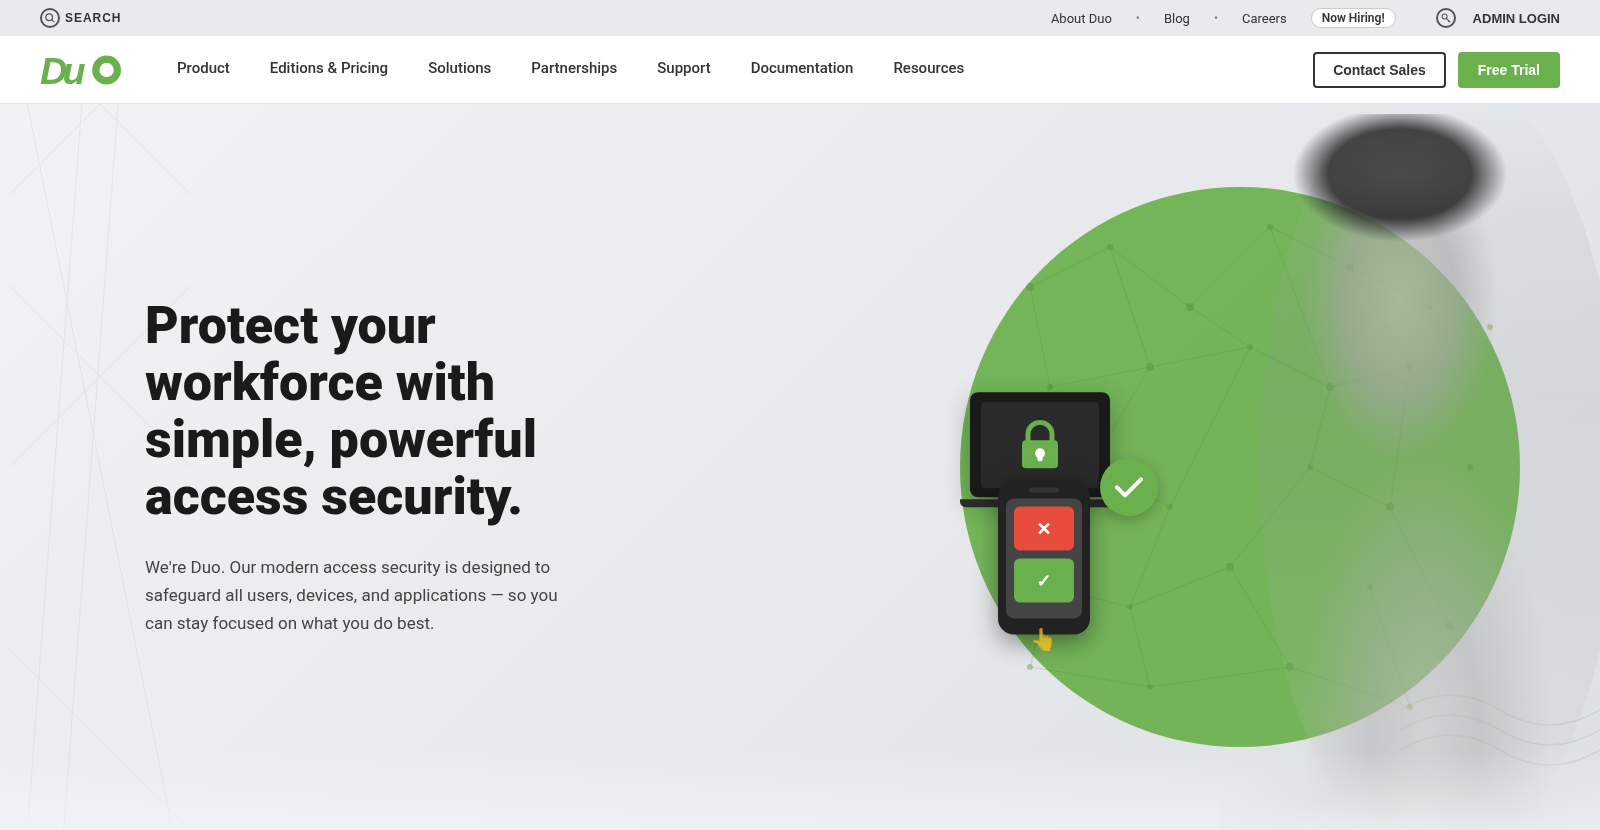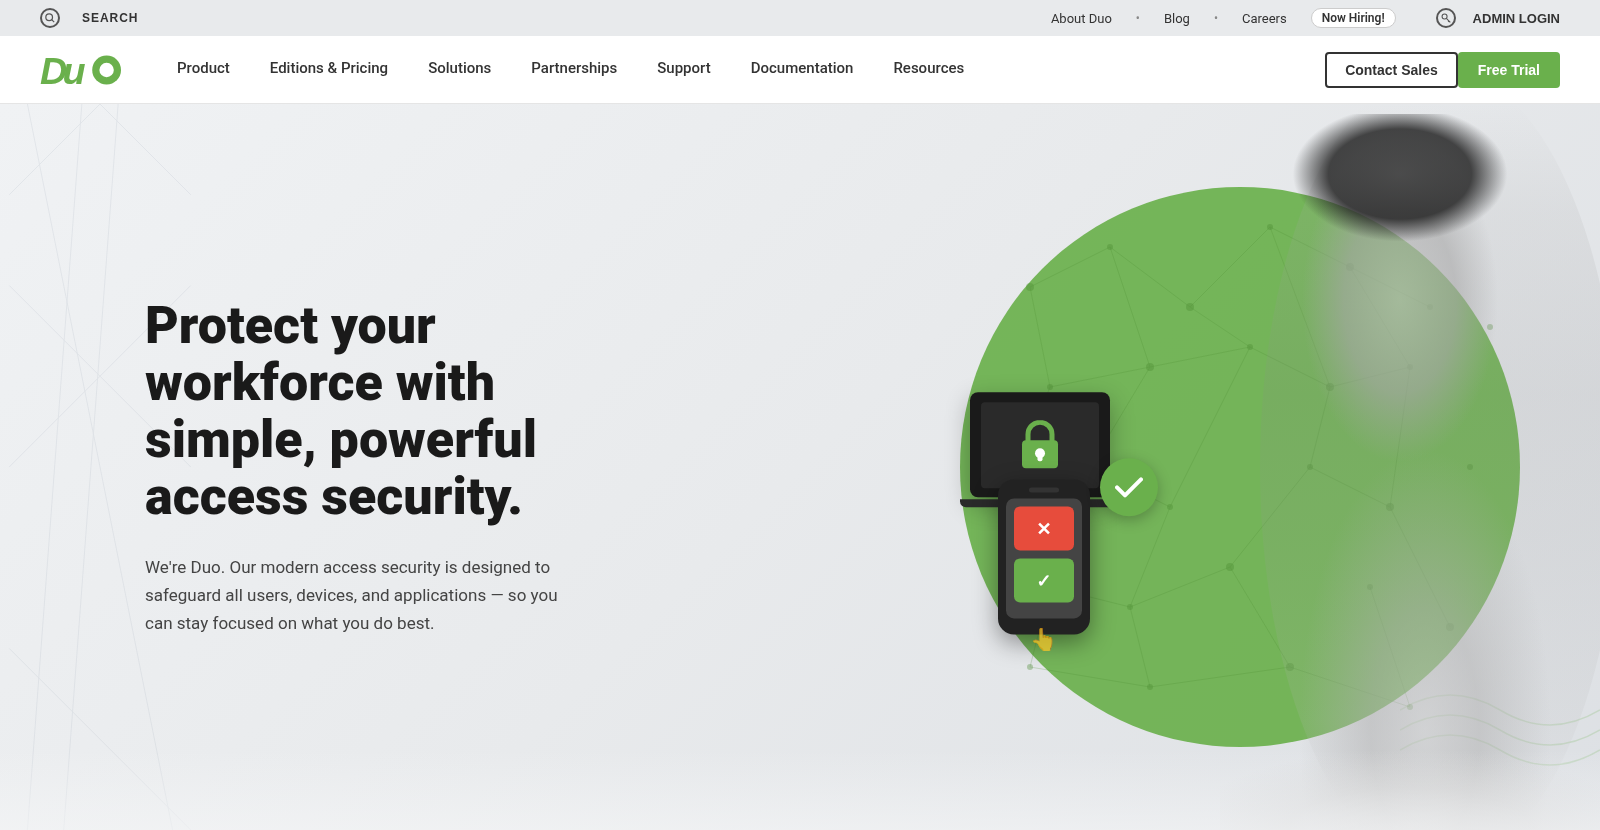--- a/index.html
+++ b/index.html
@@ -17,21 +17,21 @@
     }
     .top-bar-left {
       display: flex;
       align-items: center;
       gap: 6px;
       margin-right: auto;
     }
     .search-btn {
       display: flex;
       align-items: center;
-      gap: 22px;
+      gap: 5px;
       background: none;
       border: none;
       cursor: pointer;
       font-size: 12px;
       font-weight: 600;
       letter-spacing: 0.08em;
       color: #333;
     }
     .search-circle {
       width: 20px; height: 20px;
@@ -118,21 +118,21 @@
       height: 68px;
       display: flex;
       align-items: center;
       border-bottom: 3px solid transparent;
       transition: border-color 0.2s;
       white-space: nowrap;
     }
     .nav-actions {
       display: flex;
       align-items: center;
-      gap: 0;
+      gap: 12px;
       margin-left: auto;
     }
     .contact-sales-btn {
       background: #fff;
       border: 2px solid #333;
       border-radius: 4px;
       padding: 8px 18px;
       font-size: 14px;
       font-weight: 600;
       color: #333;

